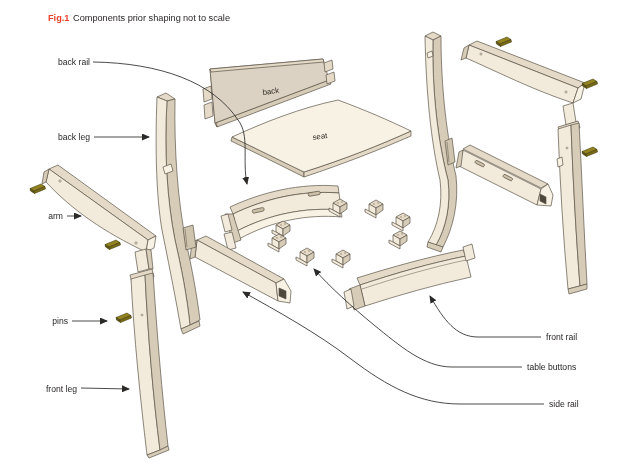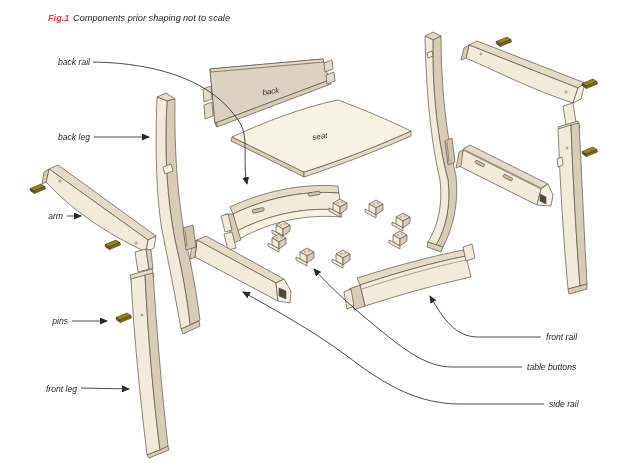--- a/index.html
+++ b/index.html
@@ -1,17 +1,17 @@
 <!DOCTYPE html>
 <html><head>
 <meta charset="utf-8">
 <style>
   html,body { margin:0; padding:0; background:#ffffff; }
   .stage { position:relative; width:630px; height:471px; background:#ffffff; overflow:hidden;
-           font-family:"Liberation Sans", sans-serif;font-style:italic; }
+           font-family:"Liberation Sans", sans-serif; }
   svg { display:block; }
   .s    { stroke:#5c5547; stroke-width:0.7; stroke-linejoin:round; }
   .thin { stroke:#5c5547; stroke-width:0.5; fill:none; }
   .wl   { fill:#f2ebdc; }
   .wll  { fill:#f7f2e4; }
   .wm   { fill:#e4dac7; }
   .wd   { fill:#d7ccb8; }
   .wp   { fill:#dbd2c3; }
   .slot { fill:#cbbfa8; }
   .mort { fill:#cfc4ae; }

